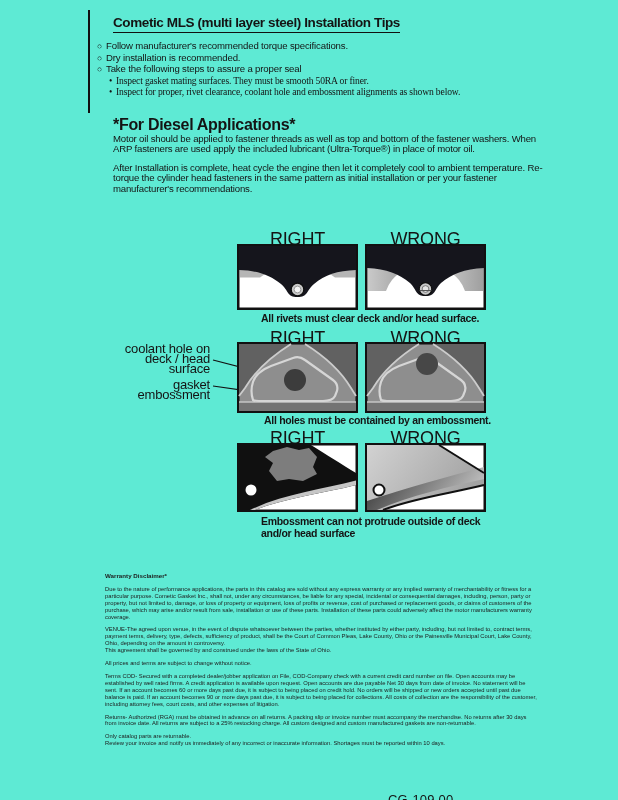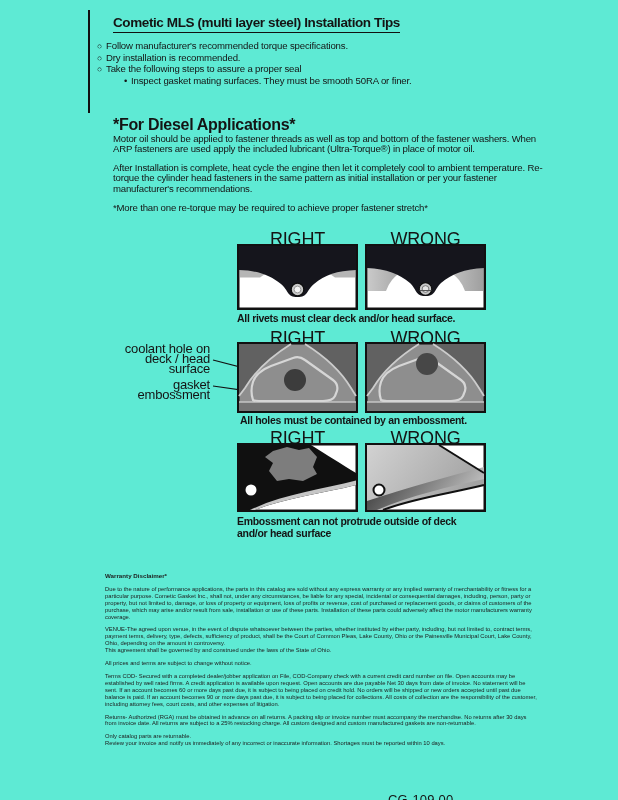--- a/index.html
+++ b/index.html
@@ -7,32 +7,32 @@
   body { font-family:"Liberation Sans","DejaVu Sans",sans-serif; color:#141414; }
   #page { position:relative; width:618px; height:800px; background:#5eead4; overflow:hidden; }
 
   .vline { position:absolute; left:88px; top:10px; width:2px; height:103px; background:#111; }
 
   .title { position:absolute; left:113px; top:15px; font-size:13.5px; font-weight:bold;
            letter-spacing:-0.4px; border-bottom:1.6px solid #111; padding-bottom:2px; }
 
   .bullet-row { position:absolute; font-size:9.6px; letter-spacing:-0.15px; white-space:nowrap; }
   .b-l1 { left:97px; }
-  .b-l2 { left:124px; }
+  .b-l2 { left:109px;font-family:Liberation Serif, serif; }
   .marker { display:inline-block; width:9px; font-size:8.5px; }
   .marker2 { display:inline-block; width:7px; font-size:9.5px; }
 
   .diesel-heading { position:absolute; left:113px; top:116px; font-size:16px; font-weight:bold; letter-spacing:-0.3px; }
   .para { position:absolute; left:113px; width:436px; font-size:9.6px; line-height:10.4px; letter-spacing:-0.18px; }
   .p1 { top:134px; }
   .p2 { top:163px; }
   .pnote { top:203px; }
 
   .dw-label { position:absolute; width:121px; text-align:center; font-size:18px; letter-spacing:-0.2px; }
-  .caption { position:absolute; font-size:10.5px; font-weight:bold; letter-spacing:-0.3px; white-space:nowrap; }
+  .caption { position:absolute; font-size:10.5px; font-weight:bold; letter-spacing:-0.3px; white-space:nowrap;margin-left:24px; }
   .diagram { position:absolute; }
 
   .callout { position:absolute; left:110px; width:100px; text-align:right;
              font-size:13px; line-height:10px; letter-spacing:-0.2px; }
   .co-coolant { top:344px; }
   .co-embossment { top:380px; }
   .leader-overlay { position:absolute; left:110px; top:340px; pointer-events:none; }
 
   .warranty { position:absolute; left:105px; top:573px; width:434px; font-size:5.8px;
               line-height:6.9px; letter-spacing:0; color:#1c1c1c; }
@@ -56,25 +56,27 @@
   </div>
   <div class="bullet-row b-l1" style="top:51.5px">
     <span class="marker">○</span><span>Dry installation is recommended.</span>
   </div>
   <div class="bullet-row b-l1" style="top:63px">
     <span class="marker">○</span><span>Take the following steps to assure a proper seal</span>
   </div>
   <div class="bullet-row b-l2" style="top:74.5px">
     <span class="marker2">•</span><span>Inspect gasket mating surfaces.  They must be smooth 50RA or finer.</span>
   </div>
+  <div class="bullet-row b-l2" style="top:86px">
+    <span class="marker2">•</span><span>Inspect for proper, rivet clearance, coolant hole and embossment alignments as shown below.</span>
+  </div>
 
   <div class="diesel-heading">*For Diesel Applications*</div>
   <div class="para p1">Motor oil should be applied to fastener threads as well as top and bottom of the fastener washers. When ARP fasteners are used apply the included lubricant (Ultra-Torque®) in place of motor oil.</div>
   <div class="para p2">After Installation is complete, heat cycle the engine then let it completely cool to ambient temperature. Re-torque the cylinder head fasteners in the same pattern as initial installation or per your fastener manufacturer's recommendations.</div>
-  <div class="para pnote">*More than one re-torque may be required to achieve proper fastener stretch*</div>
 
   <div class="dw-label" style="left:237px; top:229px">RIGHT</div>
   <div class="dw-label" style="left:365px; top:229px">WRONG</div>
 
   <svg class="diagram" style="left:237px; top:244px" width="121" height="66" viewBox="0 0 121 66">
     <rect x="1.25" y="1.25" width="118.5" height="63.5" fill="#ffffff" stroke="#111" stroke-width="2.5"></rect>
     <path d="M3,26 L40,26 Q30,28 23,33.5 L3,33.5 Z" fill="#b5b5b5"></path>
     <path d="M118,26 L81,26 Q91,28 98,33.5 L118,33.5 Z" fill="#b5b5b5"></path>
     <path d="M2,2 H119 V26 C100,26.5 88,31 77,40 C69,47 71,53 60.5,53 C50,53 52,47 44,40 C33,31 21,26.5 2,26 Z" fill="#15151c"></path>
     <circle cx="60.5" cy="45.5" r="6.3" fill="#c9c9c9" stroke="#0e0e0e" stroke-width="1.2"></circle>

